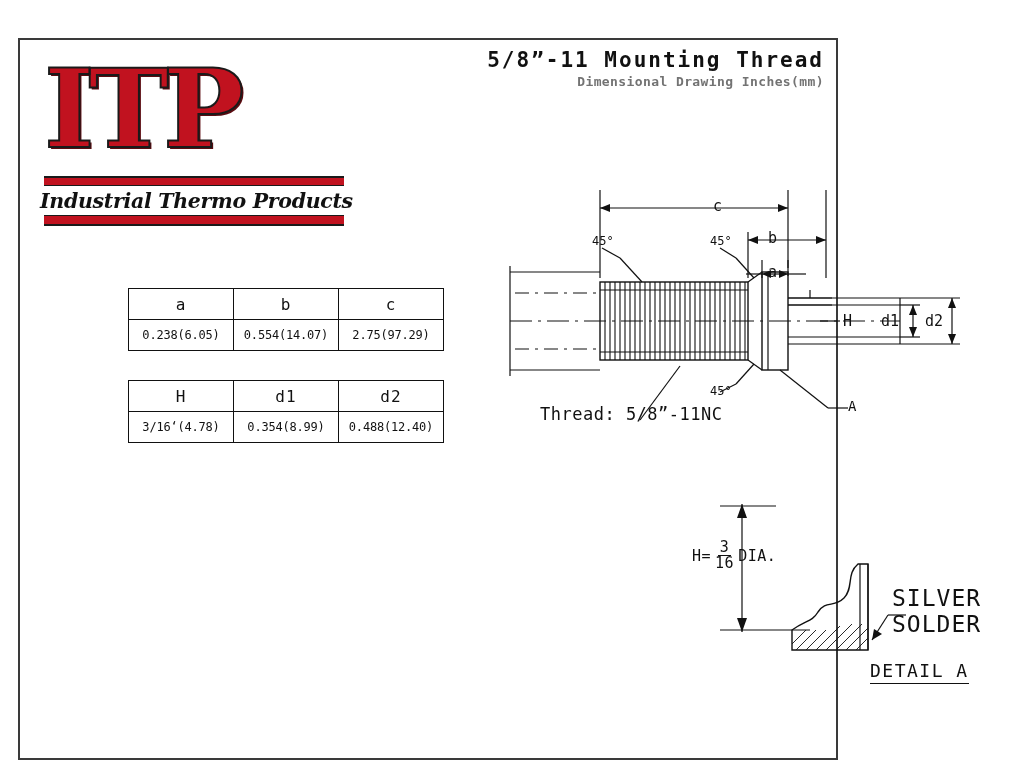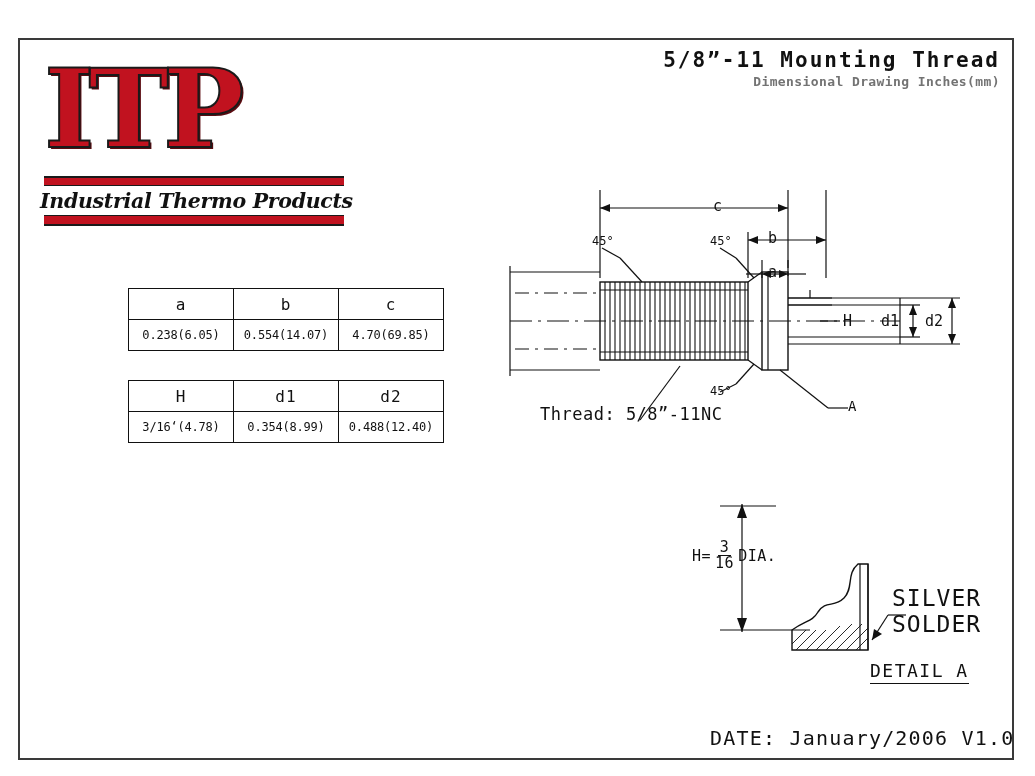--- a/index.html
+++ b/index.html
@@ -11,21 +11,21 @@
     width: 1035px;
     height: 776px;
     font-family: "DejaVu Sans", sans-serif;
     position: relative;
     overflow: hidden;
   }
   #sheet {
     position: absolute;
     left: 18px;
     top: 38px;
-    width: 996px;
+    width: 820px;
     height: 722px;
     border: 2px solid #3a3a3a;
     background: #ffffff;
     box-sizing: border-box;
   }
 
   
   #logo-block {
     position: absolute;
     left: 20px;
@@ -180,21 +180,21 @@
   <table class="dim-table" id="table-abc">
     <tbody>
         <tr>
       <td class="hdr">a</td>
       <td class="hdr">b</td>
       <td class="hdr">c</td>
     </tr>
     <tr>
       <td class="val">0.238(6.05)</td>
       <td class="val">0.554(14.07)</td>
-      <td class="val">4.70(69.85)</td>
+      <td class="val">2.75(97.29)</td>
     </tr>
   </tbody>
     </table>
 
   <table class="dim-table" id="table-hd">
     <tbody>
         <tr>
       <td class="hdr">H</td>
       <td class="hdr">d1</td>
       <td class="hdr">d2</td>
@@ -372,15 +372,14 @@
     <span>DIA.</span>
   </div>
 
   <div class="lbl" id="silver-solder">
     <div>SILVER</div>
     <div>SOLDER</div>
   </div>
 
   <div class="lbl" id="detail-a-label">DETAIL A</div>
 
-  <div class="lbl" id="date-line">DATE: January/2006 V1.0</div>
 
 </div>
 
 </body></html>

